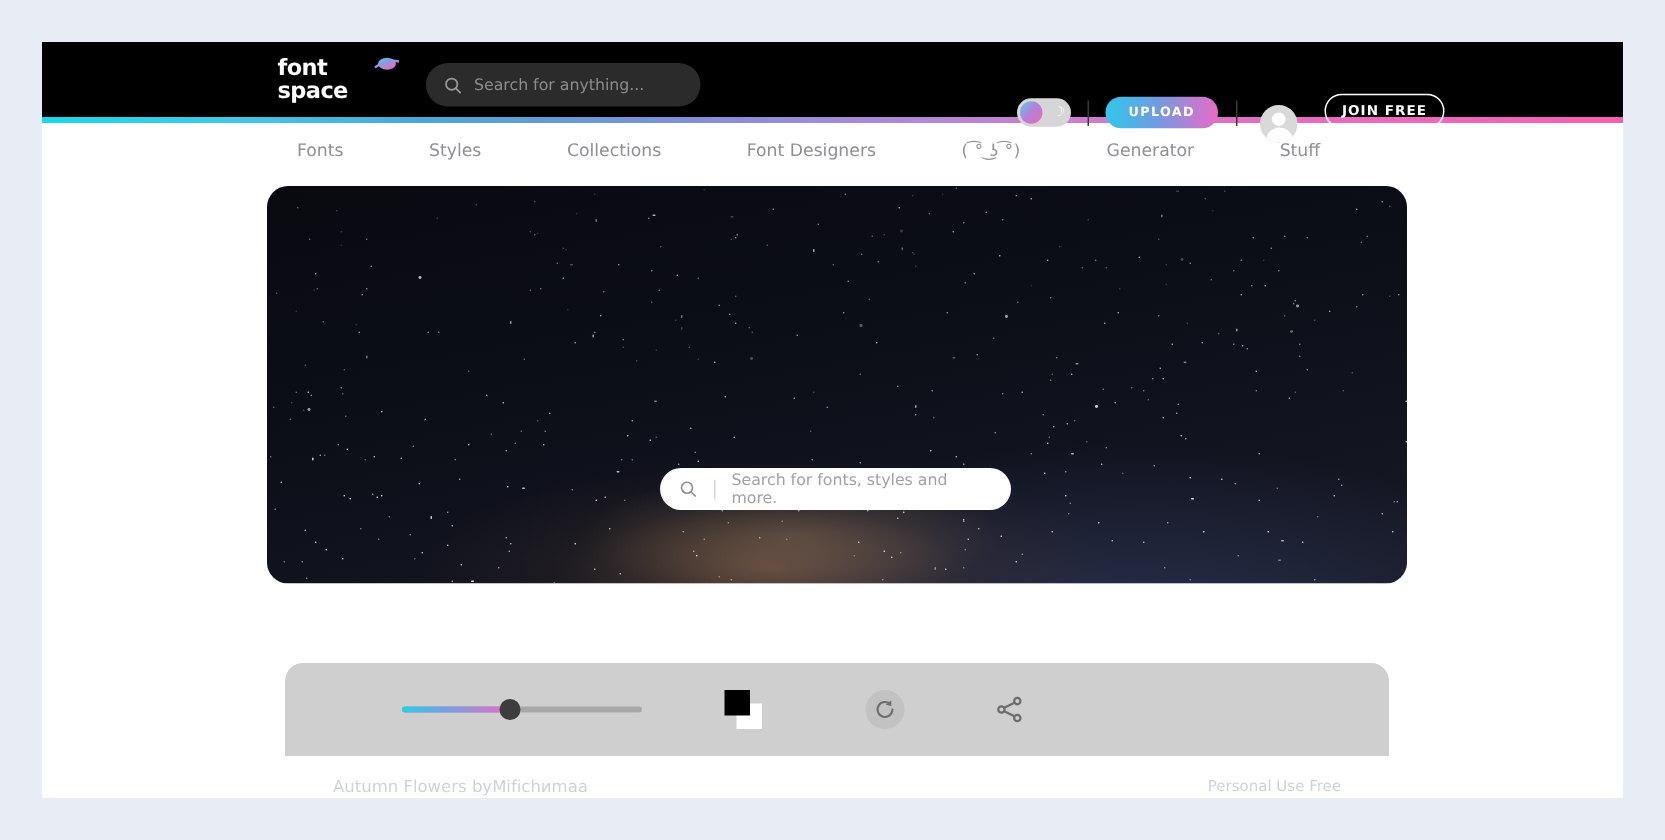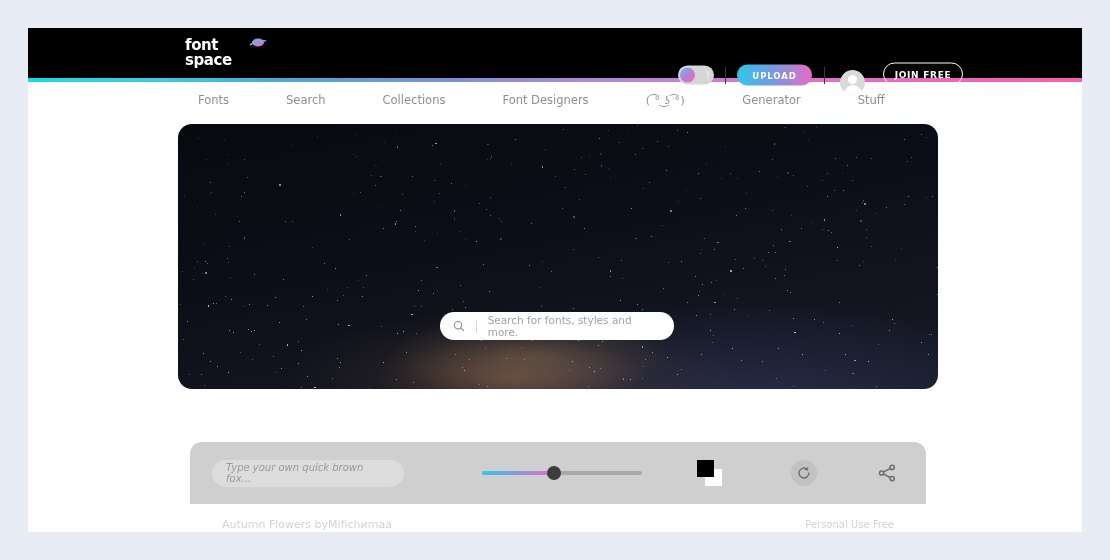--- a/index.html
+++ b/index.html
@@ -239,20 +239,27 @@
           <stop offset="0" stop-color="#3fd0ea"></stop>
               <stop offset="0.5" stop-color="#a98ada"></stop>
               <stop offset="1" stop-color="#ef6bb4"></stop>
         </linearGradient>
           </defs>
         <ellipse cx="9" cy="5.5" rx="6" ry="4" fill="url(#sw)"></ellipse>
         <path d="M1 8 Q9 2 17 4" stroke="url(#sw)" stroke-width="1.6" fill="none"></path>
       </svg>
     </div>
 
+    <div id="header-search">
+      <svg width="12" height="12" viewBox="0 0 14 14">
+        <circle cx="6" cy="6" r="4.4" fill="none" stroke="#9a9a9a" stroke-width="1.3"></circle>
+        <line x1="9.2" y1="9.2" x2="12.6" y2="12.6" stroke="#9a9a9a" stroke-width="1.3" stroke-linecap="round"></line>
+      </svg>
+      <span class="ph">Search for anything...</span>
+    </div>
 
     <div id="theme-toggle">
       <span class="knob"></span>
       <span class="moon">☽</span>
     </div>
 
     <div class="divider" style="left:697px;"></div>
 
     <div id="upload-btn">UPLOAD</div>
 
@@ -263,21 +270,21 @@
       <span class="body"></span>
     </div>
 
     <div id="join-btn">JOIN FREE</div>
   </div>
 
   <div id="gradient-bar"></div>
 
   <div id="nav">
     <span class="item">Fonts</span>
-    <span class="item">Search</span>
+    <span class="item">Styles</span>
     <span class="item">Collections</span>
     <span class="item">Font Designers</span>
     <span class="item kao">( ͡° ͜ʖ ͡°)</span>
     <span class="item">Generator</span>
     <span class="item">Stuff</span>
   </div>
 
   <div id="hero">
     <div class="stars" id="starfield">
         <span class="s" style="left: 508.7px; top: 66px; width: 0.9px; height: 0.9px; opacity: 0.18;"></span>
@@ -709,23 +716,20 @@
         <line x1="9.2" y1="9.2" x2="12.6" y2="12.6" stroke="#8d8d93" stroke-width="1.3" stroke-linecap="round"></line>
       </svg>
       <span class="vdiv"></span>
       <span class="ph">Search for fonts, styles and more.</span>
     </div>
   </div>
 
 
   <div id="toolbar">
 
-    <div id="preview-input">
-      <span class="ph">Type your own quick brown fox...</span>
-    </div>
 
     <div id="size-slider">
       <span class="track"></span>
       <span class="fill"></span>
       <span class="thumb"></span>
     </div>
 
     <div id="color-swatch">
       <span class="bg"></span>
       <span class="fg"></span>

